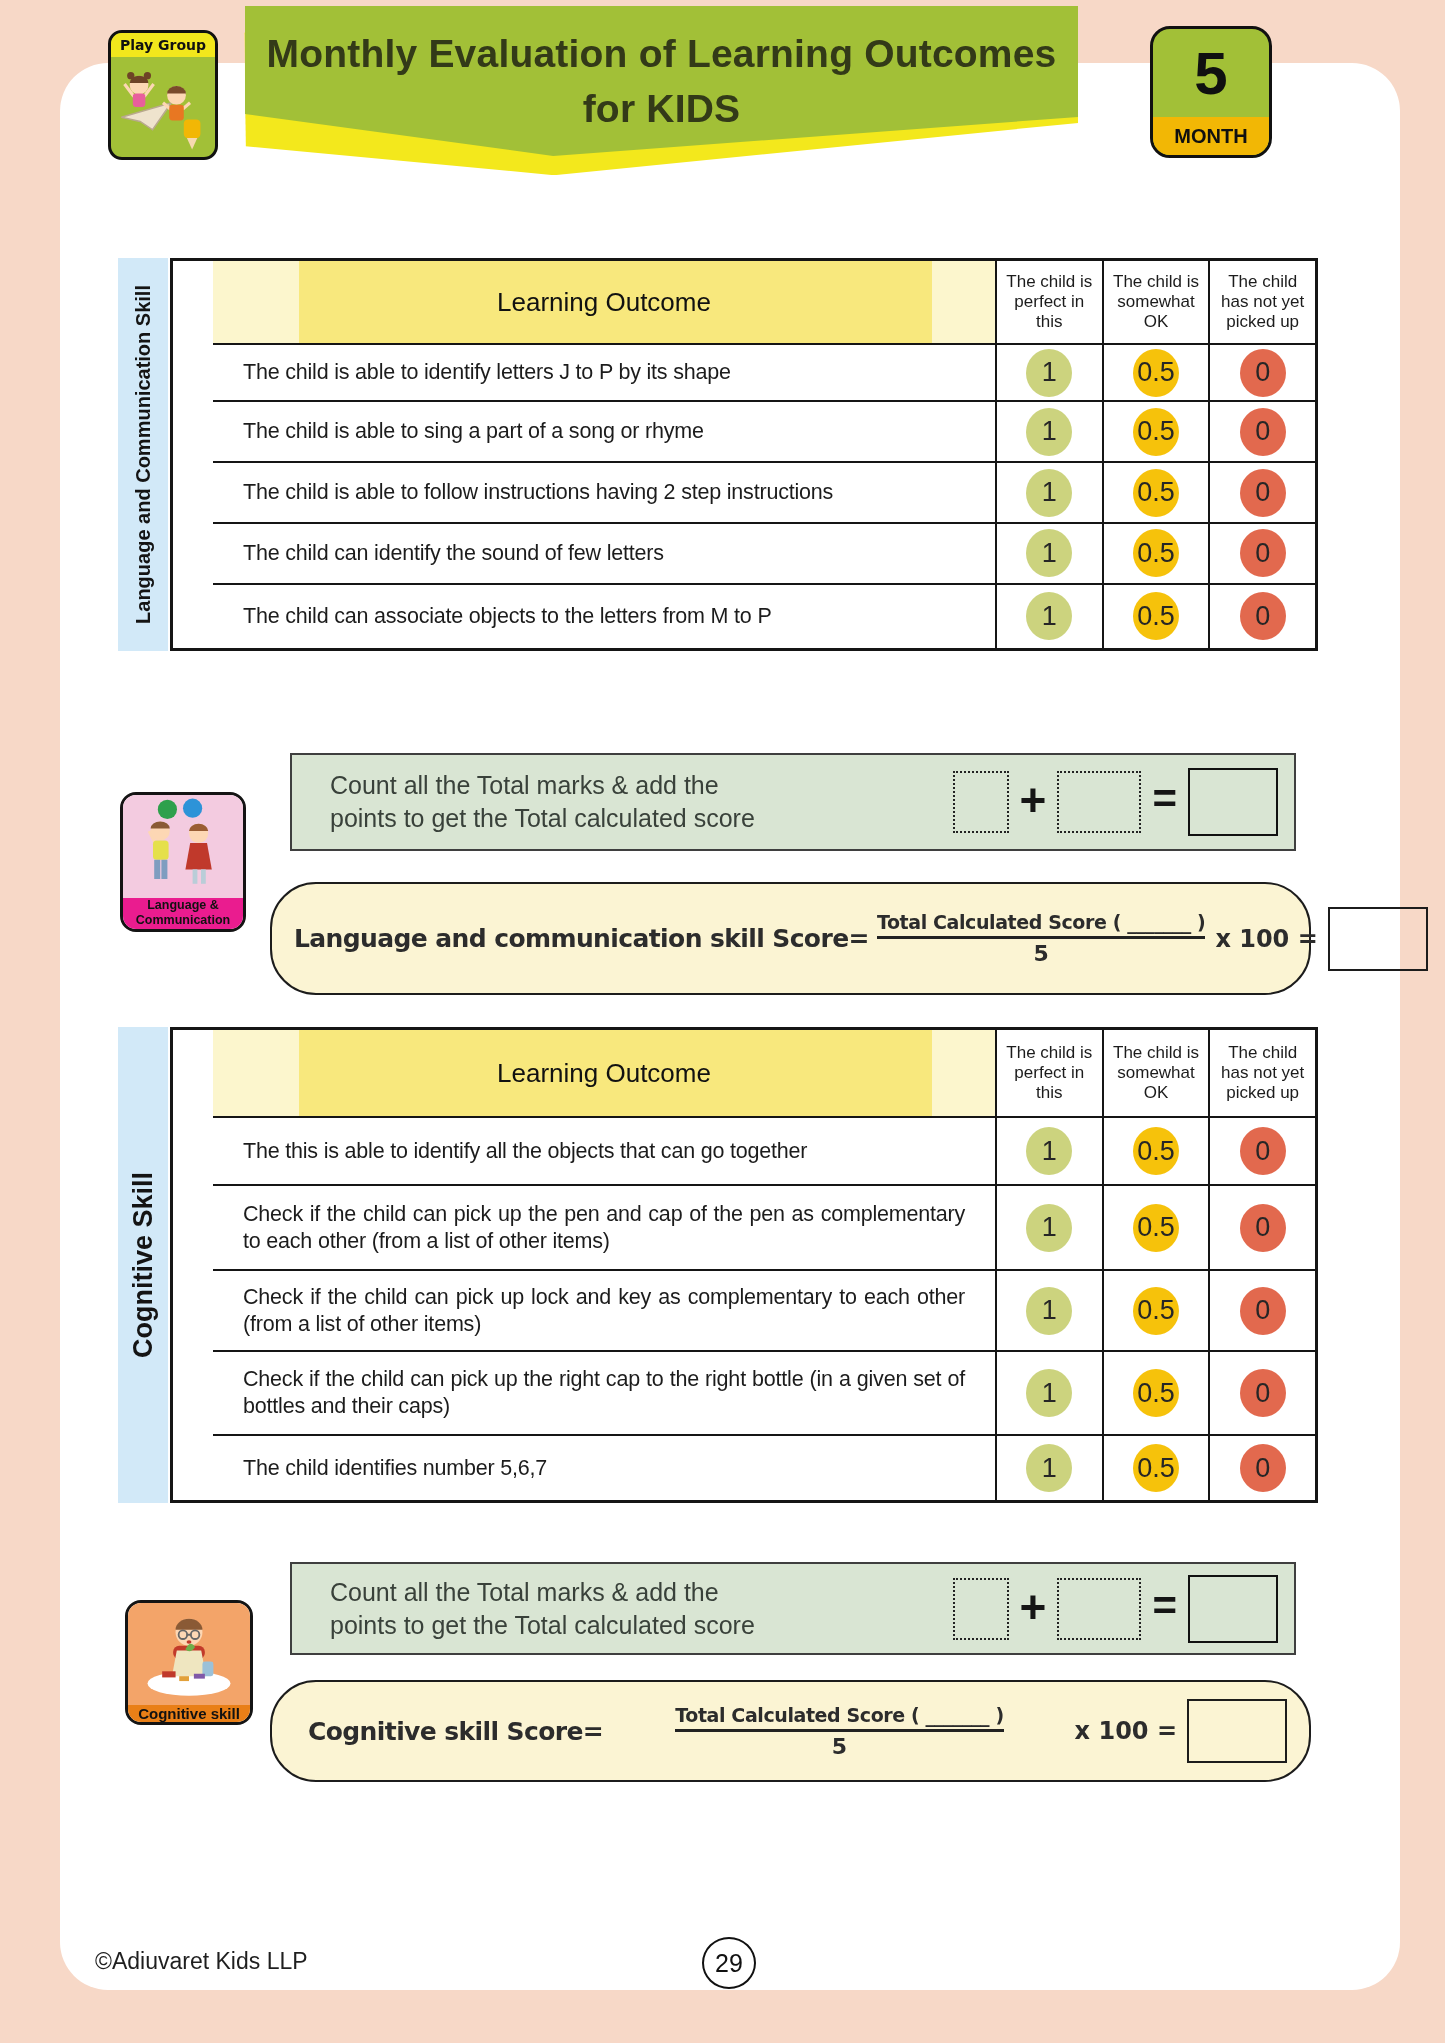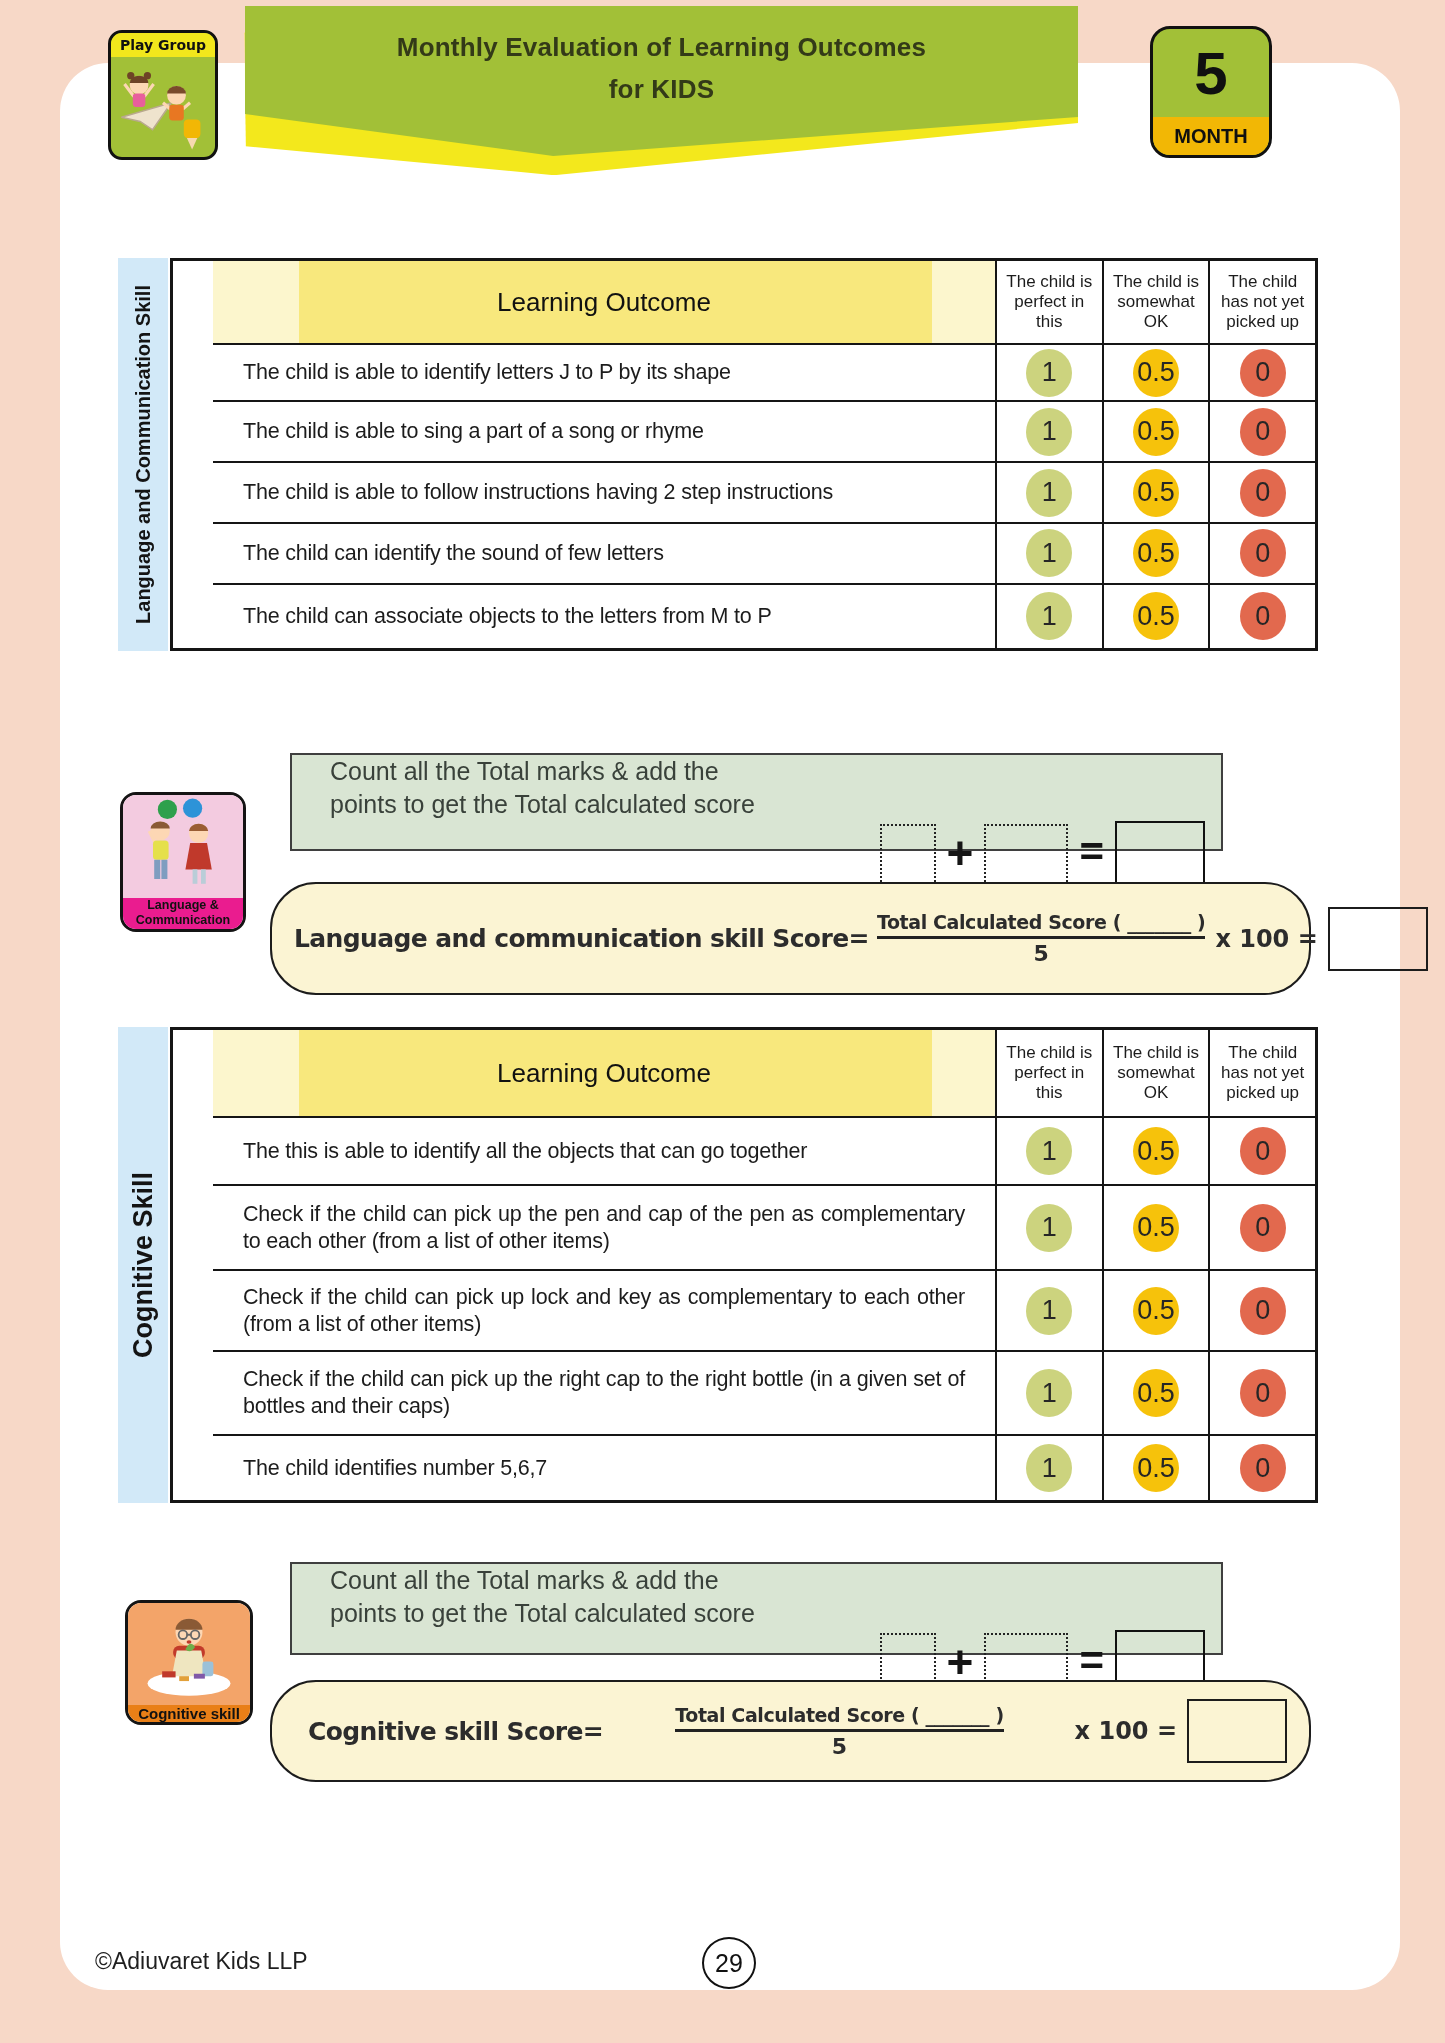--- a/index.html
+++ b/index.html
@@ -22,21 +22,21 @@
   .banner-yellow {
     position:absolute; left:0; top:22px; width:100%; height:146px; background:#f3e81c;
     clip-path:polygon(0 0,100% 0,100% 68%,37% 100%,0 78%);
     transform:rotate(-0.6deg);
   }
   .banner-green {
     position:absolute; left:0; top:0; width:100%; height:150px; background:#a2c037;
     clip-path:polygon(0 0,100% 0,100% 74%,37% 100%,0 72%);
     text-align:center; padding-top:26px;
   }
-  .title-l1, .title-l2 { font-weight:bold; font-size:26px; color:#333a18; letter-spacing:0.2px; }
+  .title-l1, .title-l2 { font-weight:bold; font-size:39px; color:#333a18; letter-spacing:0.2px; }
   .title-l2 { margin-top:11px; }
 
   .month-badge {
     position:absolute; left:1150px; top:26px; width:122px; height:132px;
     border:3px solid #111; border-radius:20px; overflow:hidden; background:#a2c037;
     display:flex; flex-direction:column;
   }
   .month-num { flex:1; display:flex; align-items:center; justify-content:center;
     font-size:60px; font-weight:bold; color:#101010; }
   .month-word { height:38px; background:#f2b705; display:flex; align-items:center; justify-content:center;
@@ -94,22 +94,22 @@
 
   .t1 .thead { height:85px; }
   .t1 .r0 { height:57px; } .t1 .r1 { height:62px; } .t1 .r2 { height:61px; }
   .t1 .r3 { height:61px; } .t1 .r4 { height:64px; }
   .t2 .thead { height:88px; }
   .t2 .r0 { height:68px; } .t2 .r1 { height:85px; } .t2 .r2 { height:81px; }
   .t2 .r3 { height:84px; } .t2 .r4 { height:64px; }
 
   
   .count-box {
-    position:absolute; left:290px; width:933px; background:#d9e5d3;
-    border:2.5px solid #3f3f3f; display:flex; align-items:flex-start;flex-direction:column;
+    position:absolute; left:290px; width:1006px; background:#d9e5d3;
+    border:2.5px solid #3f3f3f; display:flex; align-items:center;
   }
   .cb1 { top:753px; height:98px; }
   .cb2 { top:1562px; height:93px; }
   .count-text { margin-left:38px; width:480px; font-size:25px; color:#39413a; line-height:1.32; }
   .sum-cluster { display:flex; align-items:center; margin-left:auto; margin-right:16px; gap:11px; }
   .dashed-a { width:56px; height:62px; border:2.5px dotted #222; }
   .dashed-b { width:84px; height:62px; border:2.5px dotted #222; }
   .plus-sign { font-size:46px; font-weight:bold; color:#151515; line-height:1; margin-top:-4px; }
   .equals-sign { font-size:42px; font-weight:bold; color:#151515; line-height:1; margin-top:-6px; }
   .sum-result { width:90px; height:68px; border:2.5px solid #111; }

